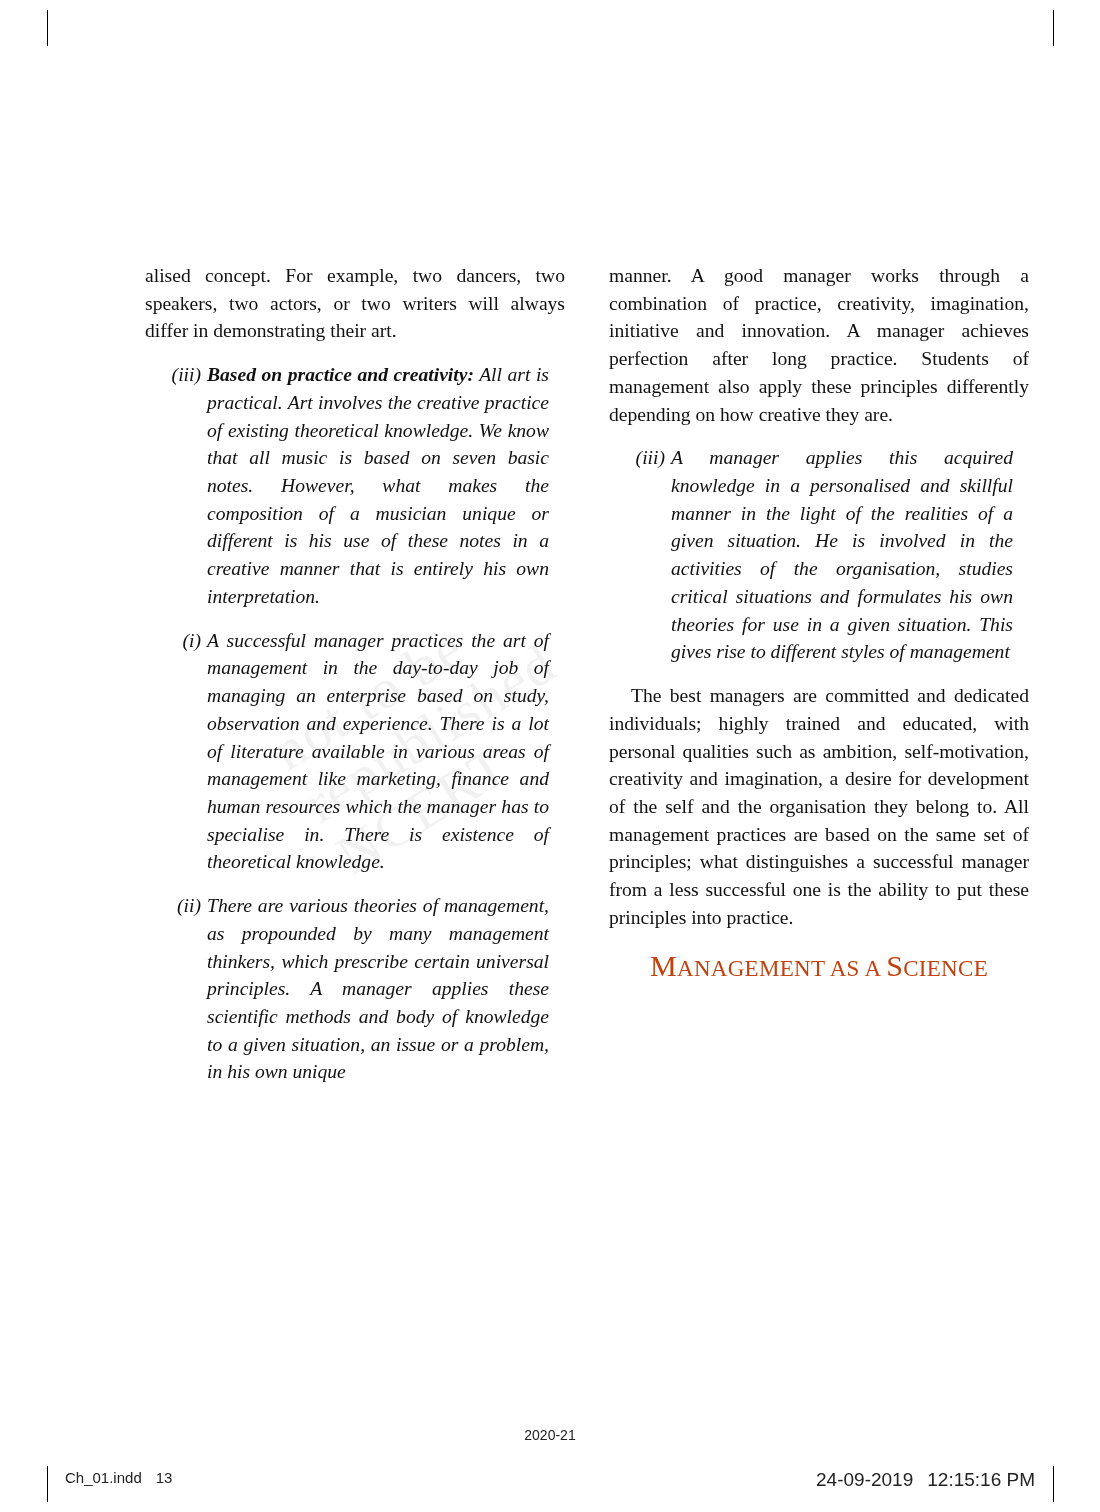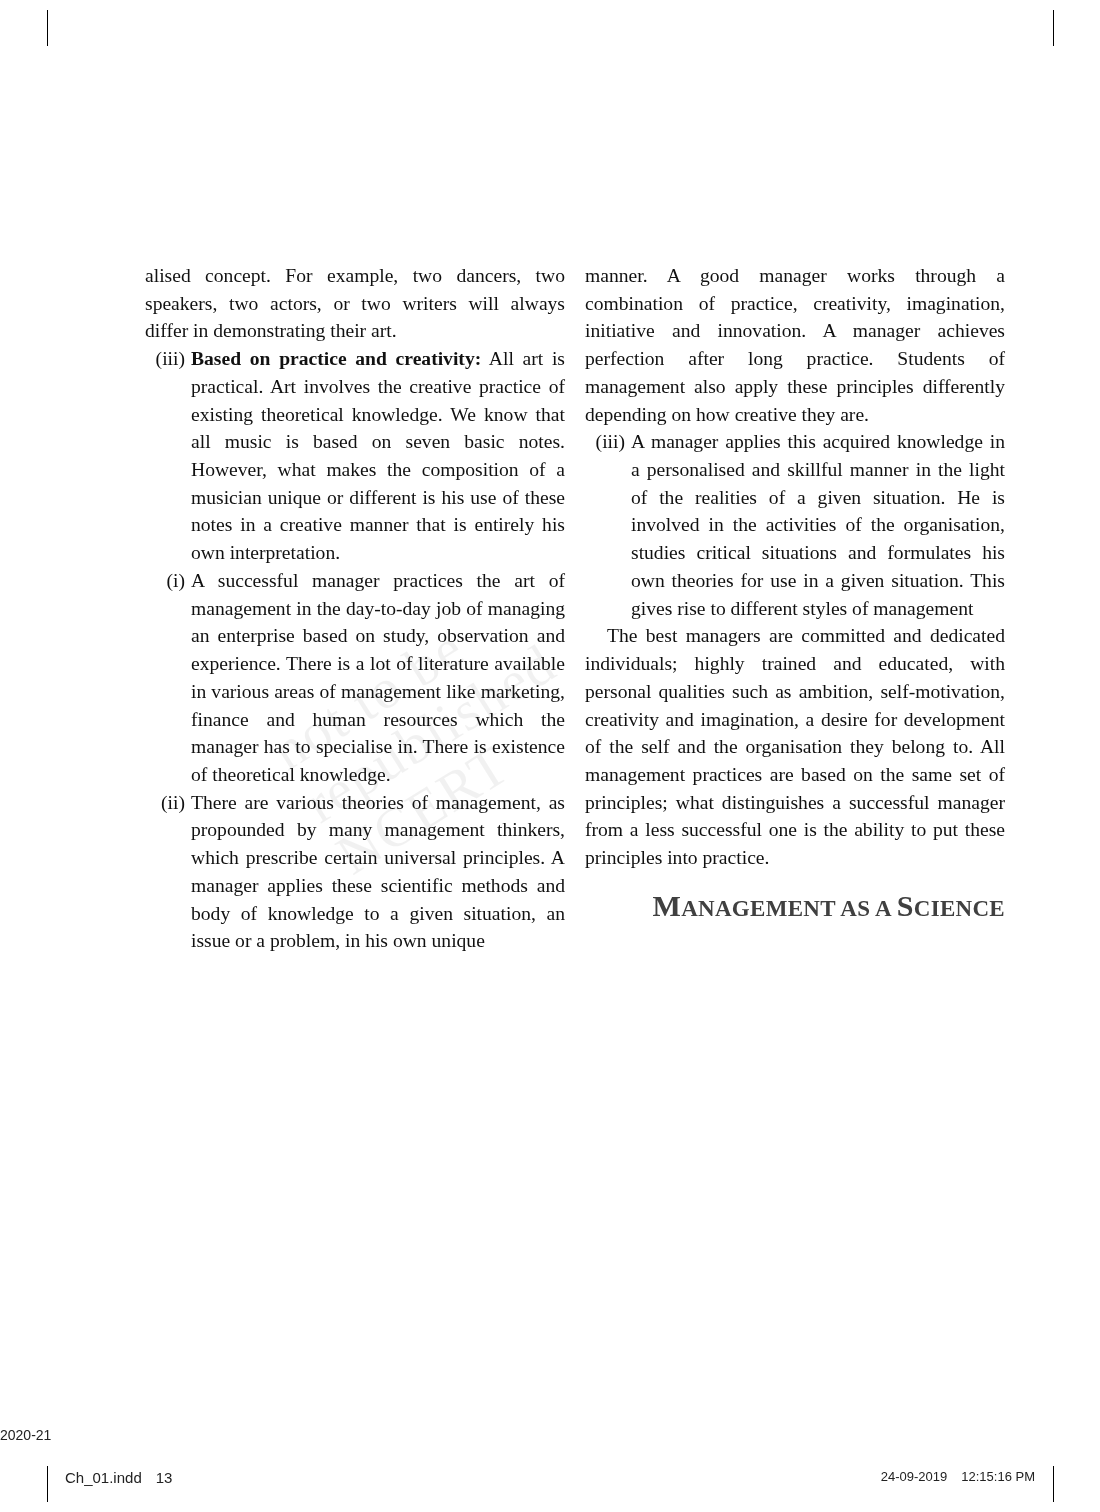--- a/index.html
+++ b/index.html
@@ -52,21 +52,21 @@
     top: 262px;
     width: 860px;
     height: 1090px;
   }
   .col {
     position: absolute;
     top: 0;
     width: 420px;
   }
   .col-left  { left: 0; }
-  .col-right { left: 440px; }
+  .col-right { left: 464px; }
 
   p, li {
     margin: 0;
     font-size: 19.6px;
     line-height: 1.415;
     text-align: justify;
     text-justify: inter-word;
     hyphens: none;
   }
 
@@ -79,42 +79,43 @@
 
   
   .rlist {
     list-style: none;
     margin: 0;
     padding: 0;
   }
   .rlist li {
     position: relative;
     padding-left: 46px;
-    margin: 0;
+    margin: 16px;
+    font-style: italic;
   }
   .rlist li .marker {
     position: absolute;
     left: 0;
     top: 0;
     width: 40px;
     text-align: right;
     font-size: 19.6px;
     line-height: 1.415;
   }
   b { font-weight: bold; }
 
   
   .section-head {
-    color: #404040;
+    color: #c2410c;
     font-size: 23px;
-    font-weight: bold;
+    font-weight: normal;
     letter-spacing: 0.3px;
     margin: 16px 0 2px 0;
     line-height: 1.2;
-    text-align: right;
+    text-align: center;
   }
   .section-head .cap { font-size: 30px; }
 
   
   .watermark {
     position: absolute;
     left: 330px;
     top: 590px;
     width: 420px;
     height: 380px;
@@ -126,38 +127,39 @@
     pointer-events: none;
     line-height: 1.1;
   }
 
   
   .year {
     position: absolute;
     left: 0;
     right: 0;
     top: 1427px;
+    text-align: center;
     font-size: 14px;
     font-family: "Liberation Sans", sans-serif;
     color: #222;
   }
   .foot-left {
     position: absolute;
     left: 65px;
     top: 1469px;
     font-size: 15px;
     font-family: "Liberation Sans", sans-serif;
     color: #222;
   }
   .foot-left .fname { margin-right: 14px; }
   .foot-right {
     position: absolute;
     right: 65px;
     top: 1469px;
-    font-size: 13px;
+    font-size: 19px;
     font-family: "Liberation Sans", sans-serif;
     color: #222;
   }
   .foot-right .ftime { margin-left: 14px; }
 </style>
 </head>
 <body>
 
 <div class="page">
 

